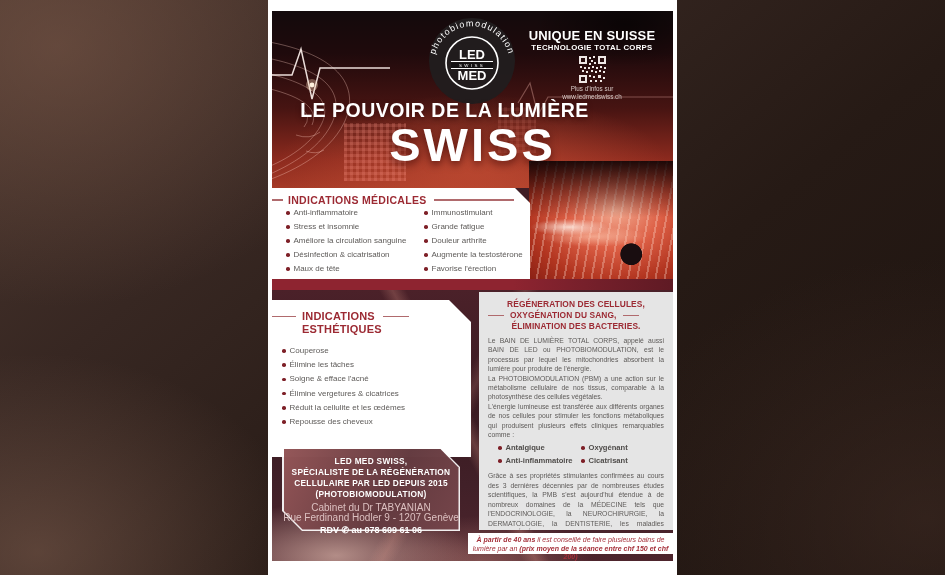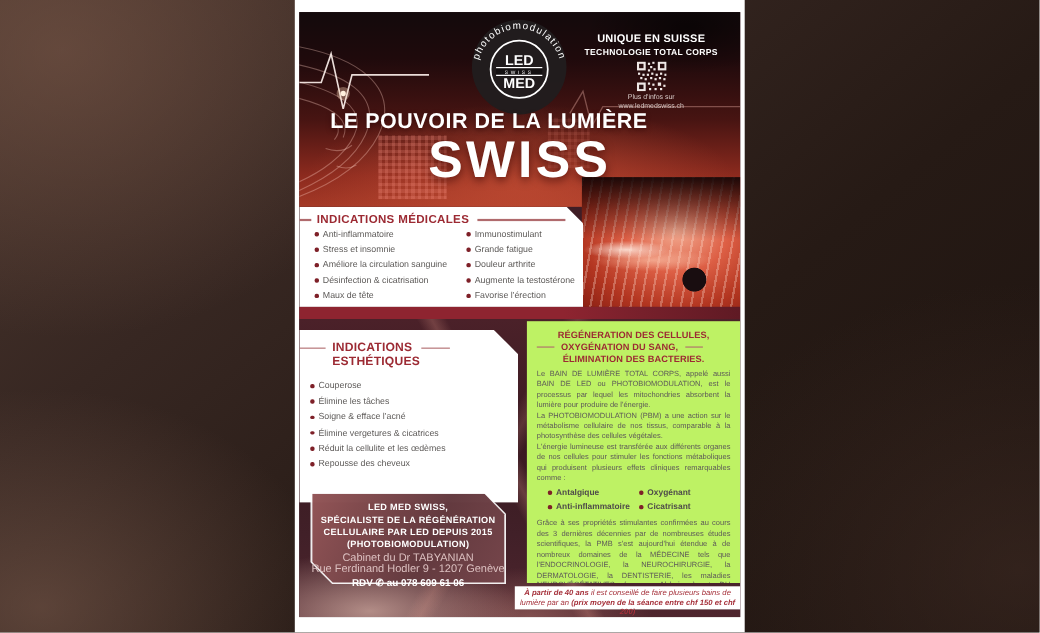--- a/index.html
+++ b/index.html
@@ -23,21 +23,21 @@
       linear-gradient(180deg,#130a0c 0%,#1f0a0c 24%,#471412 55%,#8c2a1e 84%,#a53a27 100%);}
   .deco-svg{position:absolute;left:0;top:0;}
   .pixels{position:absolute;background:
       repeating-linear-gradient(0deg, rgba(255,150,135,.20) 0 3px, transparent 3px 6px),
       repeating-linear-gradient(90deg, rgba(255,150,135,.20) 0 3px, transparent 3px 6px);}
   .px1{left:72px;top:112px;width:62px;height:58px;}
   .px2{left:226px;top:96px;width:38px;height:46px;opacity:.55;}
 
   .logo{position:absolute;left:156px;top:6px;width:88px;height:88px;}
   .top-right{position:absolute;left:252px;top:17px;width:136px;text-align:center;color:#fff;}
-  .tr-unique{font-size:10px;line-height:15px;font-weight:bold;letter-spacing:.2px;}
+  .tr-unique{font-size:13px;line-height:15px;font-weight:bold;letter-spacing:.2px;}
   .tr-tech{font-size:7.8px;line-height:9px;font-weight:bold;letter-spacing:.3px;}
   .tr-qr{margin:4px auto 2px auto;display:block;}
   .tr-cap{font-size:6.3px;line-height:7.5px;color:#d8cbc8;}
 
   .title1{position:absolute;left:0;top:88px;width:345px;text-align:center;color:#fff;
     font-size:19.5px;font-weight:bold;letter-spacing:.5px;text-shadow:0 2px 5px rgba(40,0,0,.55);}
   .title2{position:absolute;left:0;top:106px;width:401px;text-align:center;color:#fff;
     font-size:47px;font-weight:800;letter-spacing:3px;text-shadow:0 3px 9px rgba(45,0,0,.65);}
 
   
@@ -82,21 +82,21 @@
   .est-head{color:#9c2a33;font-weight:bold;font-size:11px;line-height:12.5px;letter-spacing:.2px;margin-top:10px;}
   .est-line1{display:flex;align-items:center;}
   .est-line1 .hline.l{width:24px;margin-right:6px;}
   .est-line1 .hline.r{width:26px;margin-left:8px;}
   .est-line2{margin-left:30px;}
   .est-items{position:absolute;left:10px;top:47px;width:182px;}
   .est-items .li{margin-bottom:5.8px;}
   .est-items .li.tall{margin-bottom:5.2px;}
 
   
-  .box-regen{position:absolute;left:207px;top:281px;width:194px;height:238px;background:#bef264;overflow:hidden;}
+  .box-regen{position:absolute;left:207px;top:281px;width:194px;height:238px;background:#e5e5e5;overflow:hidden;}
   .reg-inner{padding:7px 9px 0 9px;}
   .reg-head{color:#9c2a33;font-weight:bold;font-size:8.4px;line-height:11px;text-align:center;letter-spacing:.1px;}
   .reg-h2{display:flex;align-items:center;justify-content:flex-start;}
   .reg-h2 .hline{width:16px;} .reg-h2 span{margin:0 6px;}
   .reg-p{font-size:6.8px;line-height:9.4px;color:#5d5a58;text-align:justify;margin:0;}
   .reg-p.mt{margin-top:4px;}
   .reg-bullets{display:flex;flex-wrap:wrap;padding:4px 0 2px 10px;}
   .reg-bullets .li{width:50%;box-sizing:border-box;font-size:7.6px;line-height:9px;margin-bottom:4px;color:#4f4c4a;font-weight:bold;}
   .reg-bullets .bullet{margin-top:2.6px;}
 

